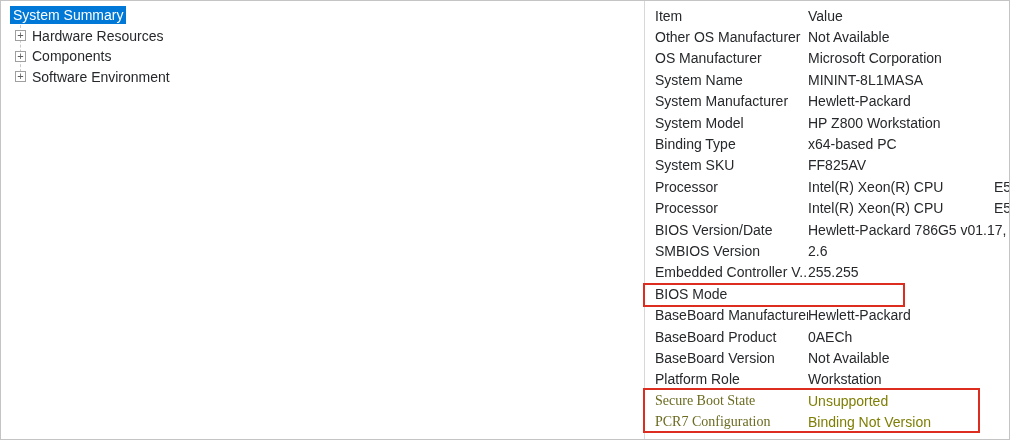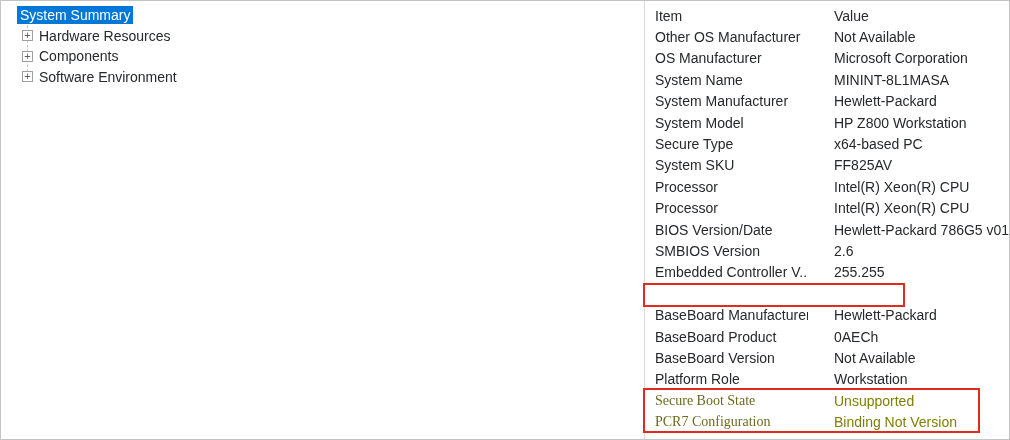--- a/index.html
+++ b/index.html
@@ -13,21 +13,21 @@
     position: relative;
     width: 1010px; height: 440px;
     background: #fff;
     box-shadow: inset 0 0 0 1px var(--border, #c4c4c4);
     color: var(--text, #26282b);
     font-size: 14px;
   }
   
   #tree-pane {
     position: absolute;
-    left: 15px; top: 1px; bottom: 1px;
+    left: 8px; top: 1px; bottom: 1px;
     width: 637px;
     border-right: 1px solid var(--divider, #d8d8d8);
     background: #fff;
     padding-top: 4px;
     box-sizing: border-box;
     overflow: hidden;
   }
   .tree-item {
     position: relative;
     height: 20.5px;
@@ -74,21 +74,20 @@
     padding-top: 4px;
     box-sizing: border-box;
     overflow: hidden;
   }
   .info-row {
     height: 21.4px;
     display: flex;
     align-items: center;
     padding-left: 10px;
     white-space: nowrap;
-    gap: 26px;
   }
   .cell-item {
     width: 153px;
     flex: 0 0 auto;
     overflow: hidden;
     white-space: pre;
   }
   .cell-value {
     flex: 1 1 auto;
     overflow: hidden;
@@ -154,21 +153,21 @@
         </div>
         <div class="info-row">
           <span class="cell-item">System Manufacturer</span>
           <span class="cell-value">Hewlett-Packard</span>
         </div>
         <div class="info-row">
           <span class="cell-item">System Model</span>
           <span class="cell-value">HP Z800 Workstation</span>
         </div>
         <div class="info-row">
-          <span class="cell-item">Secure Type</span>
+          <span class="cell-item">Binding Type</span>
           <span class="cell-value">x64-based PC</span>
         </div>
         <div class="info-row">
           <span class="cell-item">System SKU</span>
           <span class="cell-value">FF825AV</span>
         </div>
         <div class="info-row">
           <span class="cell-item">Processor</span>
           <span class="cell-value">Intel(R) Xeon(R) CPU             E5506</span>
         </div>
@@ -182,20 +181,21 @@
         </div>
         <div class="info-row">
           <span class="cell-item">SMBIOS Version</span>
           <span class="cell-value">2.6</span>
         </div>
         <div class="info-row">
           <span class="cell-item">Embedded Controller V...</span>
           <span class="cell-value">255.255</span>
         </div>
         <div class="info-row">
+          <span class="cell-item">BIOS Mode</span>
         </div>
         <div class="info-row">
           <span class="cell-item">BaseBoard Manufacturer</span>
           <span class="cell-value">Hewlett-Packard</span>
         </div>
         <div class="info-row">
           <span class="cell-item">BaseBoard Product</span>
           <span class="cell-value">0AECh</span>
         </div>
         <div class="info-row">

